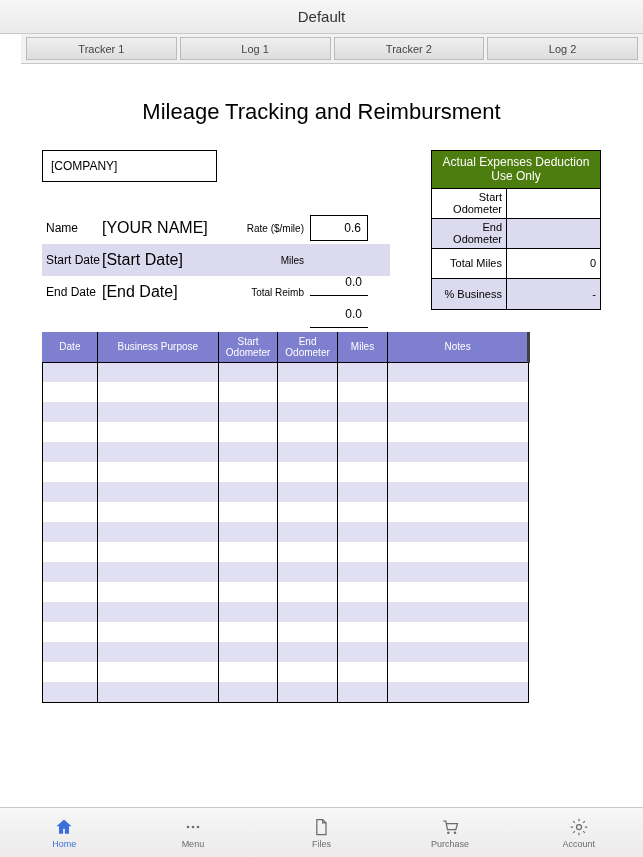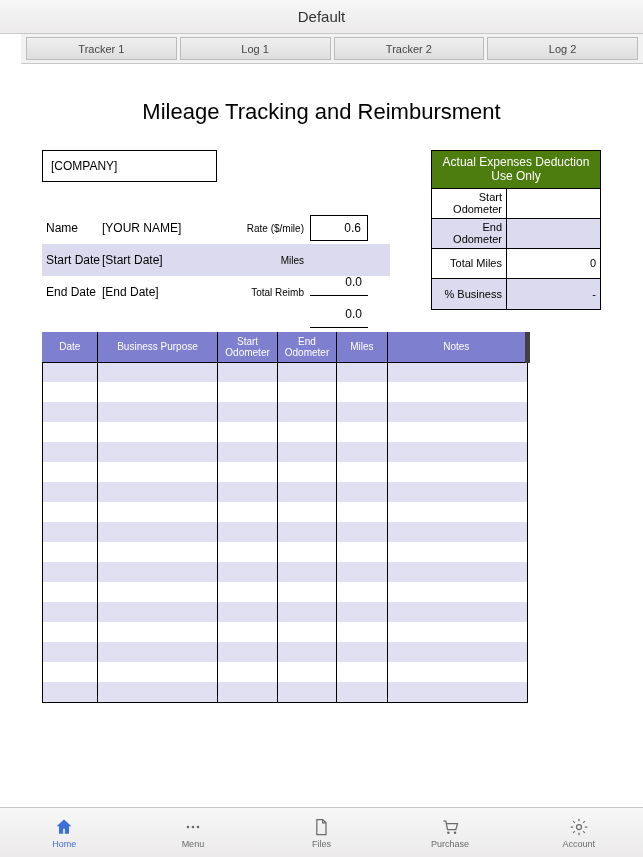--- a/index.html
+++ b/index.html
@@ -50,21 +50,21 @@
     border: 1px solid #000;
     display: flex; align-items: center;
     padding: 0 8px; font-size: 12px;
     margin-bottom: 30px;
   }
   .field-grid {
     width: 348px;
   }
   .frow { display: flex; align-items: center; height: 32px; }
   .frow .lbl1 { width: 60px; font-size: 12px; padding-left: 4px; }
-  .frow .val1 { width: 120px; font-size: 12px; }
+  .frow .val1 { width: 120px; font-size: 16px; }
   .frow .lbl2 { width: 88px; font-size: 10px; text-align: right; padding-right: 6px; line-height: 1.1; }
   .frow .val2 { width: 58px; font-size: 12px; text-align: right; padding-right: 6px; }
   .rate-box { border: 1px solid #000; height: 26px; display:flex; align-items:center; justify-content:flex-end; padding-right:6px;}
   .under { border-bottom: 1px solid #000; height: 26px; display:flex;align-items:center;justify-content:flex-end;padding-right:6px;margin-top:45px;}
   .shade { background: #dcdaee; }
 
   .actual-box {
     margin-left: auto;
     width: 170px;
     border: 1px solid #000;
@@ -92,21 +92,21 @@
   }
   .log-table th {
     background: #7f7fd0; color:#fff;
     border: 1px solid #000;
     border-top: none;
     font-weight: 400;
     padding: 4px 2px;
     line-height:1.1;
   }
   .log-table th:first-child { border-left: 1px solid #7f7fd0; }
-  .log-table th:last-child { border-right: 5px solid #404040; }
+  .log-table th:last-child { border-right: 3px solid #404040; }
   .log-table td {
     border-left: 1px solid #000; border-right: 1px solid #000;
     height: 20px;
   }
   .log-table tr.stripe td { background: #e1dff2; }
   .log-table tr:last-child td { border-bottom: 1px solid #000; }
   .c-date{width:62px}.c-purp{width:140px}.c-so{width:62px}.c-eo{width:62px}.c-mi{width:56px}.c-note{width:168px}
 
   .bottom-nav {
     position: absolute; bottom: 0; left:0; right:0;

